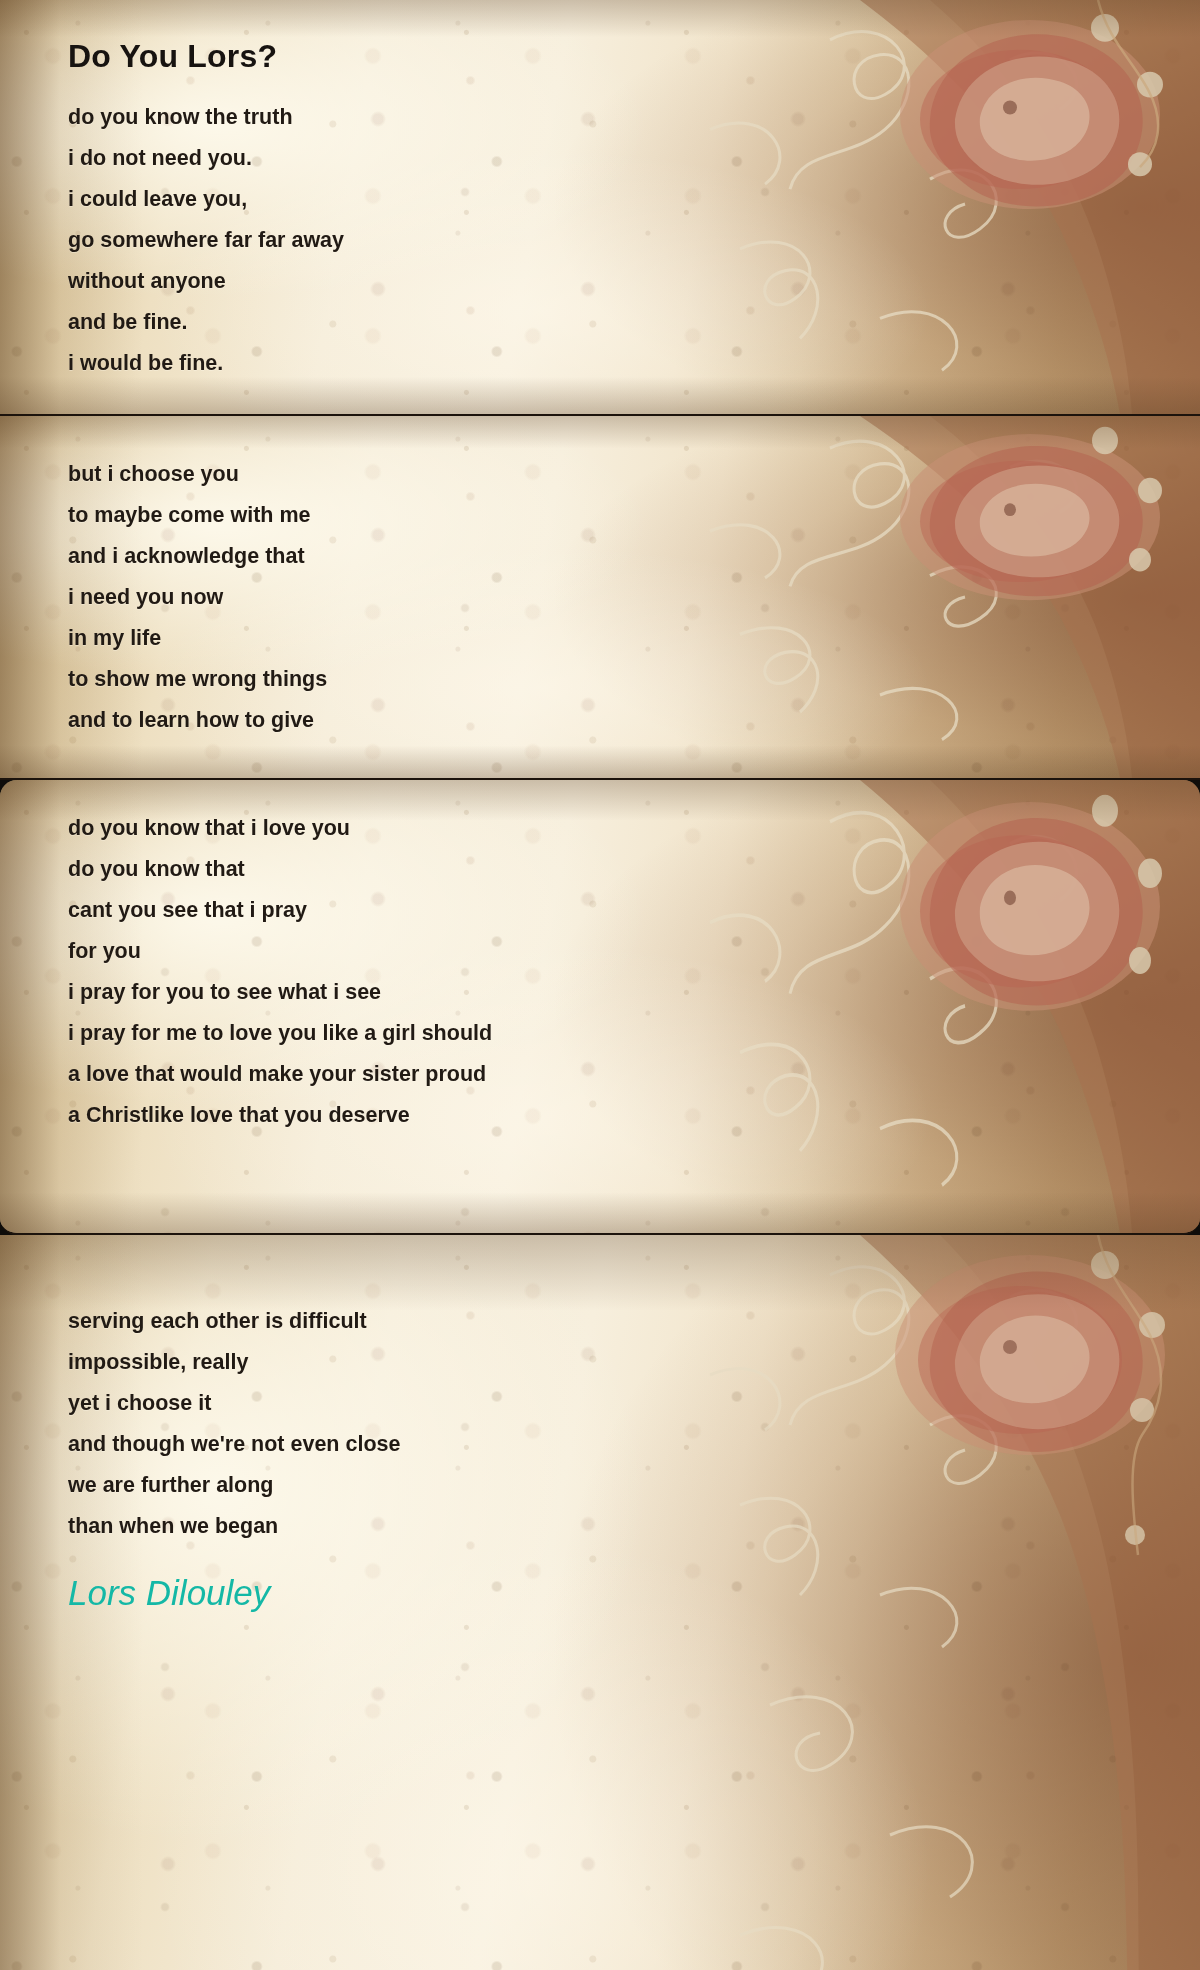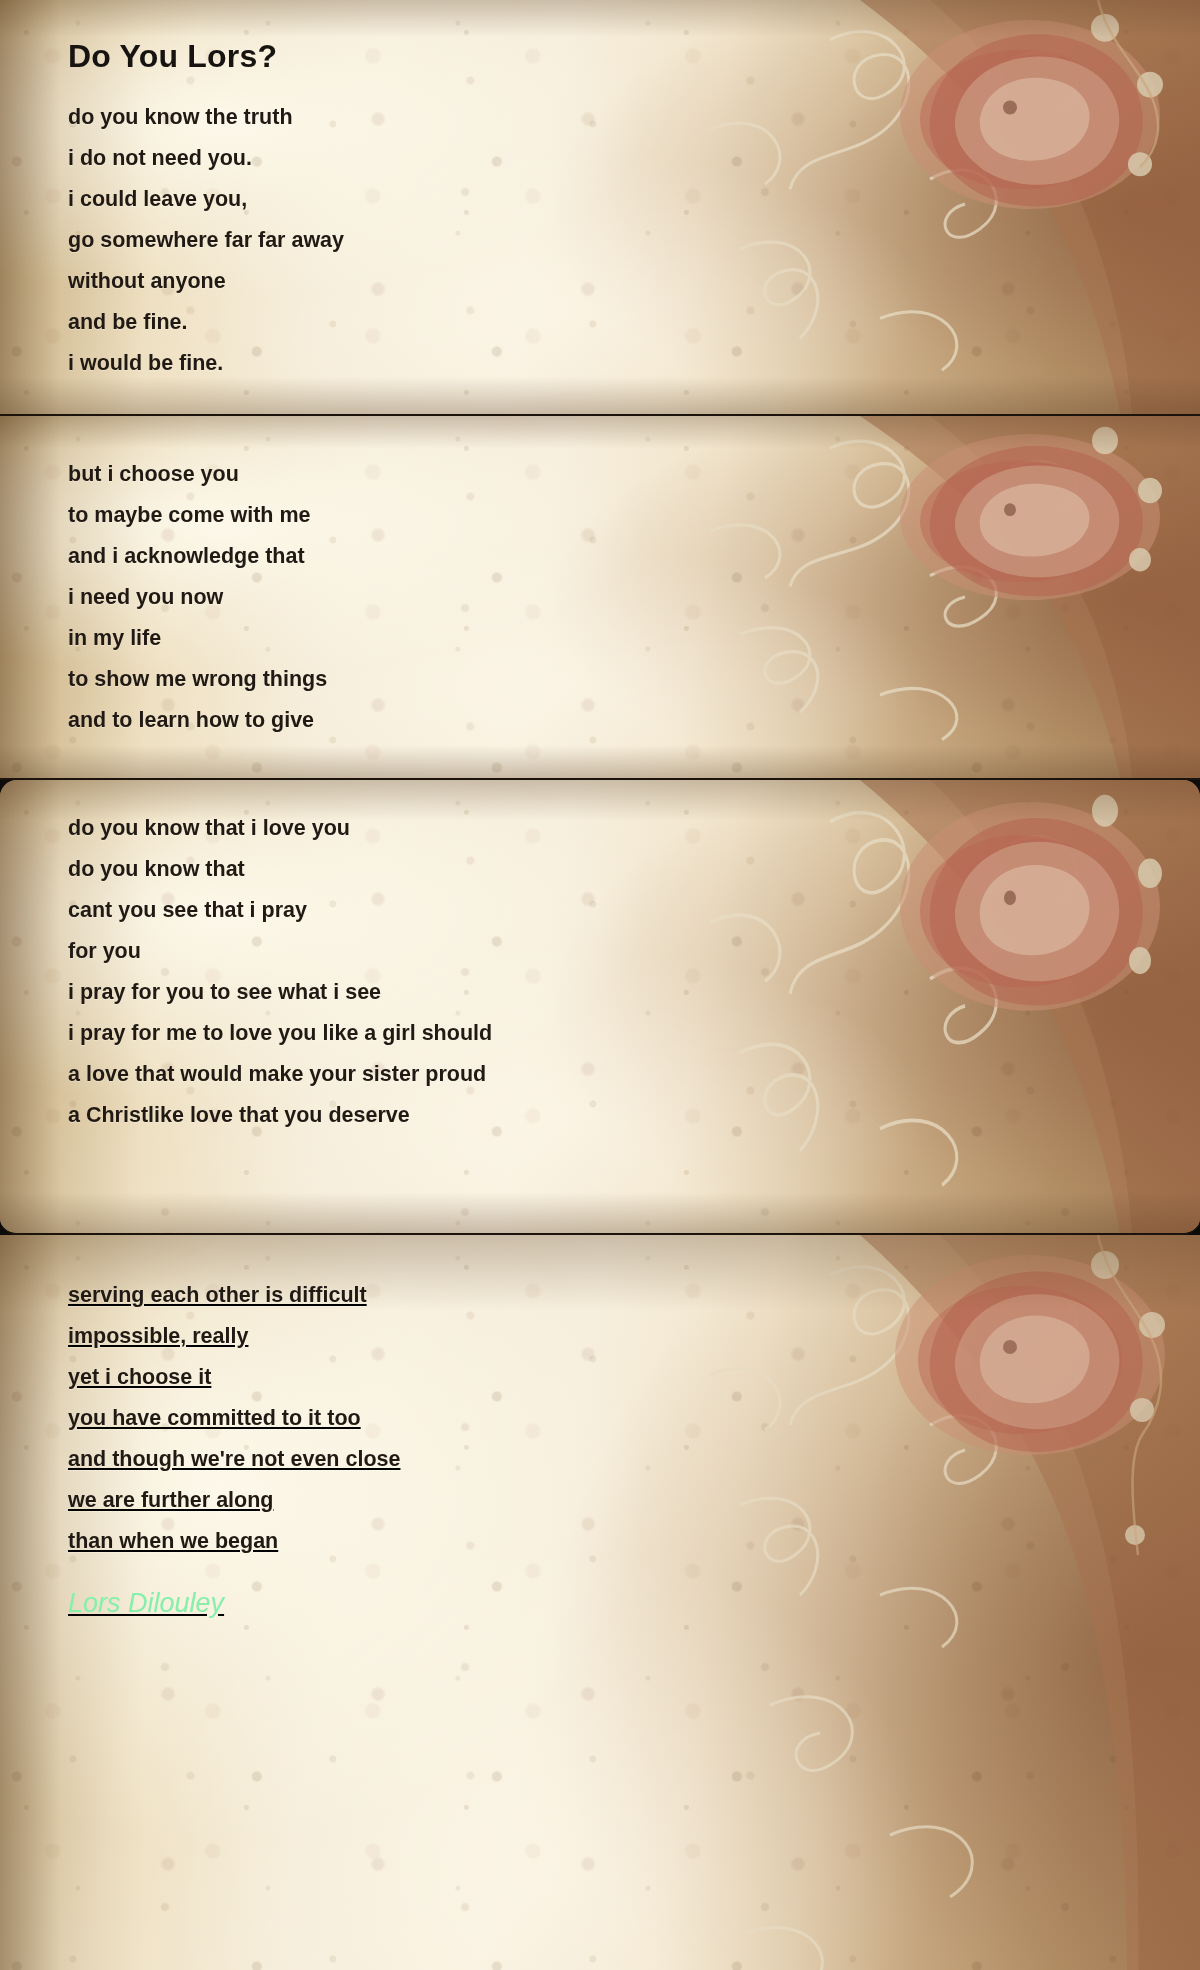--- a/index.html
+++ b/index.html
@@ -90,36 +90,36 @@
   }
   .line {
     font-size: 21.5px;
     font-weight: bold;
     color: #211a14;
     line-height: 41px;
     white-space: pre;
     text-shadow: 0 1px 0 rgba(255,250,235,0.35);
   }
   .author {
-    font-size: 27px;
+    font-size: 35px;
     font-style: italic;
-    color: #86efac;
+    color: #14b8a6;
     padding-top: 26px;
   }
 
   
   #panel-1 { height: 416px; }
   #panel-2 { height: 364px; }
   #panel-3 { height: 455px; border-radius: 17px; }
   #panel-4 { height: 845px; }
 
   #panel-1 .content { padding-top: 0; }
   #panel-2 .content { padding-top: 38px; }
   #panel-3 .content { padding-top: 28px; }
-  #panel-4 .content { padding-top: 40px; text-decoration: underline; }
+  #panel-4 .content { padding-top: 66px; }
   #panel-1 .stanza { margin-top: 22px; }
 </style>
 </head>
 <body>
 
 <div class="page">
 
   <section class="panel" id="panel-1">
     <div class="paper"></div>
     <div class="grain"></div>
@@ -301,21 +301,20 @@
           <path d="M418 0 C 428 45, 452 65, 470 100 C 490 140, 480 175, 462 200 C 448 222, 452 270, 458 320"></path>
         </g>
       </svg>
     </div>
     <div class="edge-shade"></div>
     <div class="content">
       <div class="stanza">
         <div class="line">serving each other is difficult</div>
         <div class="line">impossible, really</div>
         <div class="line">yet i choose it</div>
-        <div class="line">you have committed to it too</div>
         <div class="line">and though we're not even close</div>
         <div class="line">we are further along</div>
         <div class="line">than when we began</div>
       </div>
       <div class="author">Lors Dilouley</div>
     </div>
   </section>
 
 </div>
 

